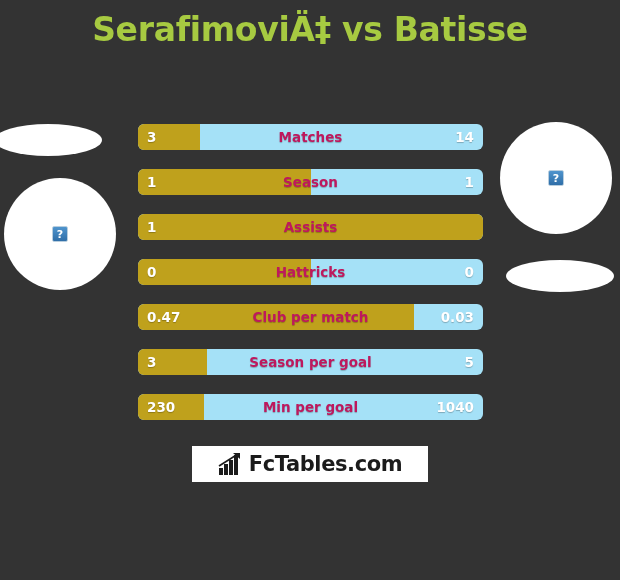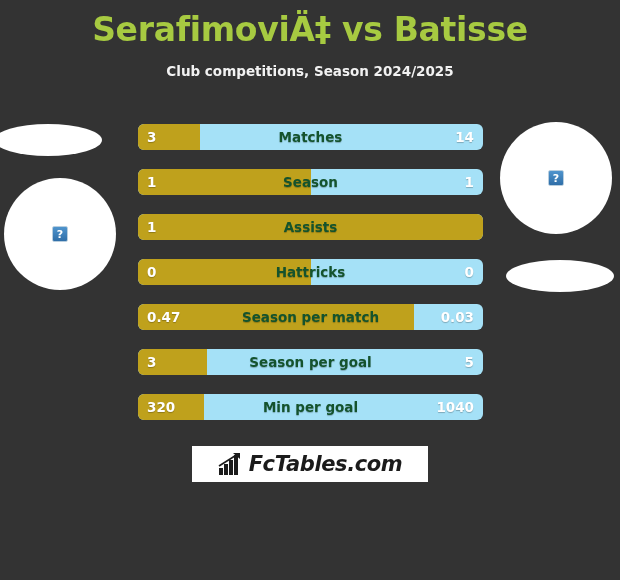--- a/index.html
+++ b/index.html
@@ -125,21 +125,21 @@
   }
   .bar-label {
     position: absolute;
     left: 0;
     right: 0;
     top: 0;
     bottom: 0;
     display: flex;
     align-items: center;
     justify-content: center;
-    color: #14532d;
+    color: #be185d;
     font-size: 13.5px;
     font-weight: bold;
     font-family: "DejaVu Sans", sans-serif;
     text-shadow: 0 1px 1px rgba(0,0,0,0.25);
   }
   .bar-val {
     position: absolute;
     top: 0;
     bottom: 0;
     display: flex;
@@ -158,21 +158,20 @@
     position: absolute;
     left: 192px;
     top: 446px;
     width: 236px;
     height: 36px;
     background: #ffffff;
     display: flex;
     align-items: center;
     justify-content: center;
     gap: 5px;
-    font-style: italic;
   }
   .logo-icon {
     display: block;
   }
   .logo-text {
     color: #1b1b1b;
     font-size: 21px;
     font-weight: bold;
     letter-spacing: -0.4px;
     font-family: "DejaVu Sans", sans-serif;
@@ -188,21 +187,20 @@
     font-weight: bold;
     font-family: "DejaVu Sans", sans-serif;
   }
 </style>
 </head>
 <body>
 
 <div class="page">
 
   <div class="title">SerafimoviÄ‡ vs Batisse</div>
-  <div class="subtitle">Club competitions, Season 2024/2025</div>
 
   <div class="side left">
     <div class="blob flag">
       
     </div>
     <div class="blob crest">
       <div class="broken-img">
           <span>?</span>
         </div>
     </div>
@@ -240,32 +238,32 @@
       </div>
       <div class="bar-row" style="background: rgb(165, 225, 247);">
         <div class="bar-fill" style="width: 50%; background: rgb(191, 161, 28);"></div>
         <div class="bar-val home">0</div>
         <div class="bar-label">Hattricks</div>
         <div class="bar-val away">0</div>
       </div>
       <div class="bar-row" style="background: rgb(165, 225, 247);">
         <div class="bar-fill" style="width: 80%; background: rgb(191, 161, 28);"></div>
         <div class="bar-val home">0.47</div>
-        <div class="bar-label">Season per match</div>
+        <div class="bar-label">Club per match</div>
         <div class="bar-val away">0.03</div>
       </div>
       <div class="bar-row" style="background: rgb(165, 225, 247);">
         <div class="bar-fill" style="width: 20%; background: rgb(191, 161, 28);"></div>
         <div class="bar-val home">3</div>
         <div class="bar-label">Season per goal</div>
         <div class="bar-val away">5</div>
       </div>
       <div class="bar-row" style="background: rgb(165, 225, 247);">
         <div class="bar-fill" style="width: 19%; background: rgb(191, 161, 28);"></div>
-        <div class="bar-val home">320</div>
+        <div class="bar-val home">230</div>
         <div class="bar-label">Min per goal</div>
         <div class="bar-val away">1040</div>
       </div>
     </div>
 
   <div class="logo">
     <svg class="logo-icon" width="26" height="24" viewBox="0 0 26 24">
       <rect x="1" y="16" width="4" height="7" fill="#1b1b1b"></rect>
       <rect x="6" y="12" width="4" height="11" fill="#1b1b1b"></rect>
       <rect x="11" y="8" width="4" height="15" fill="#1b1b1b"></rect>

